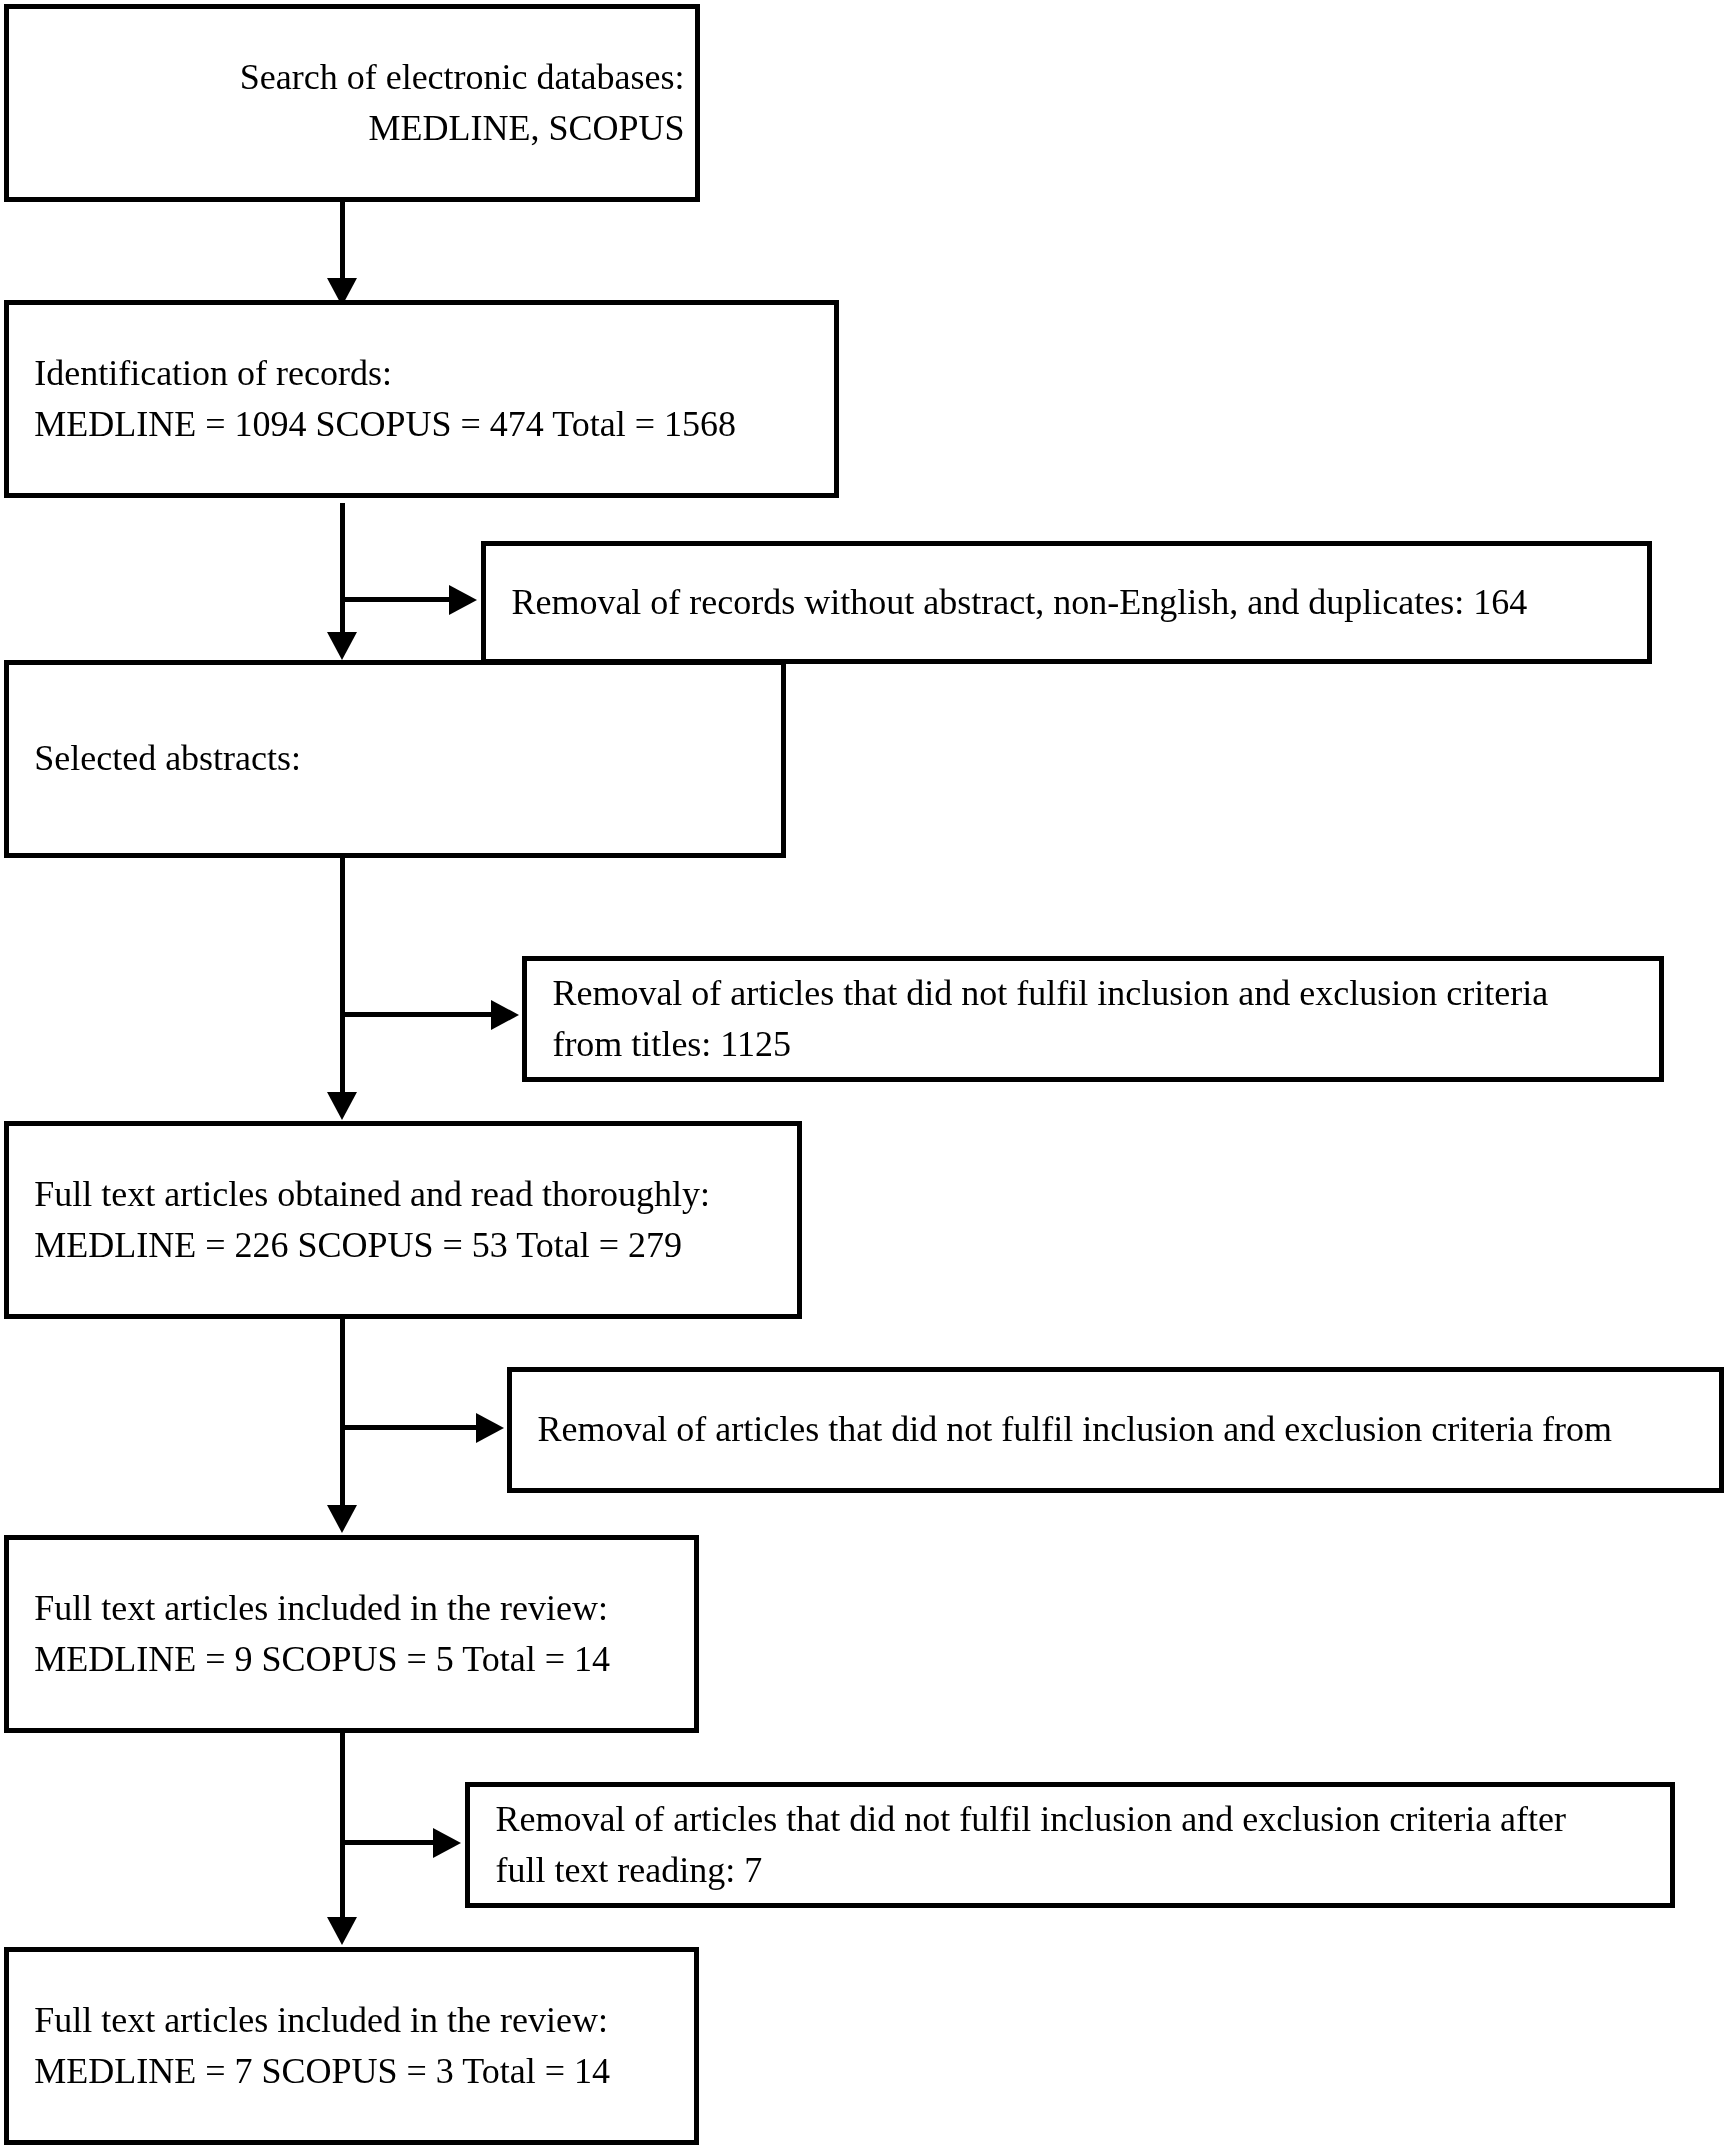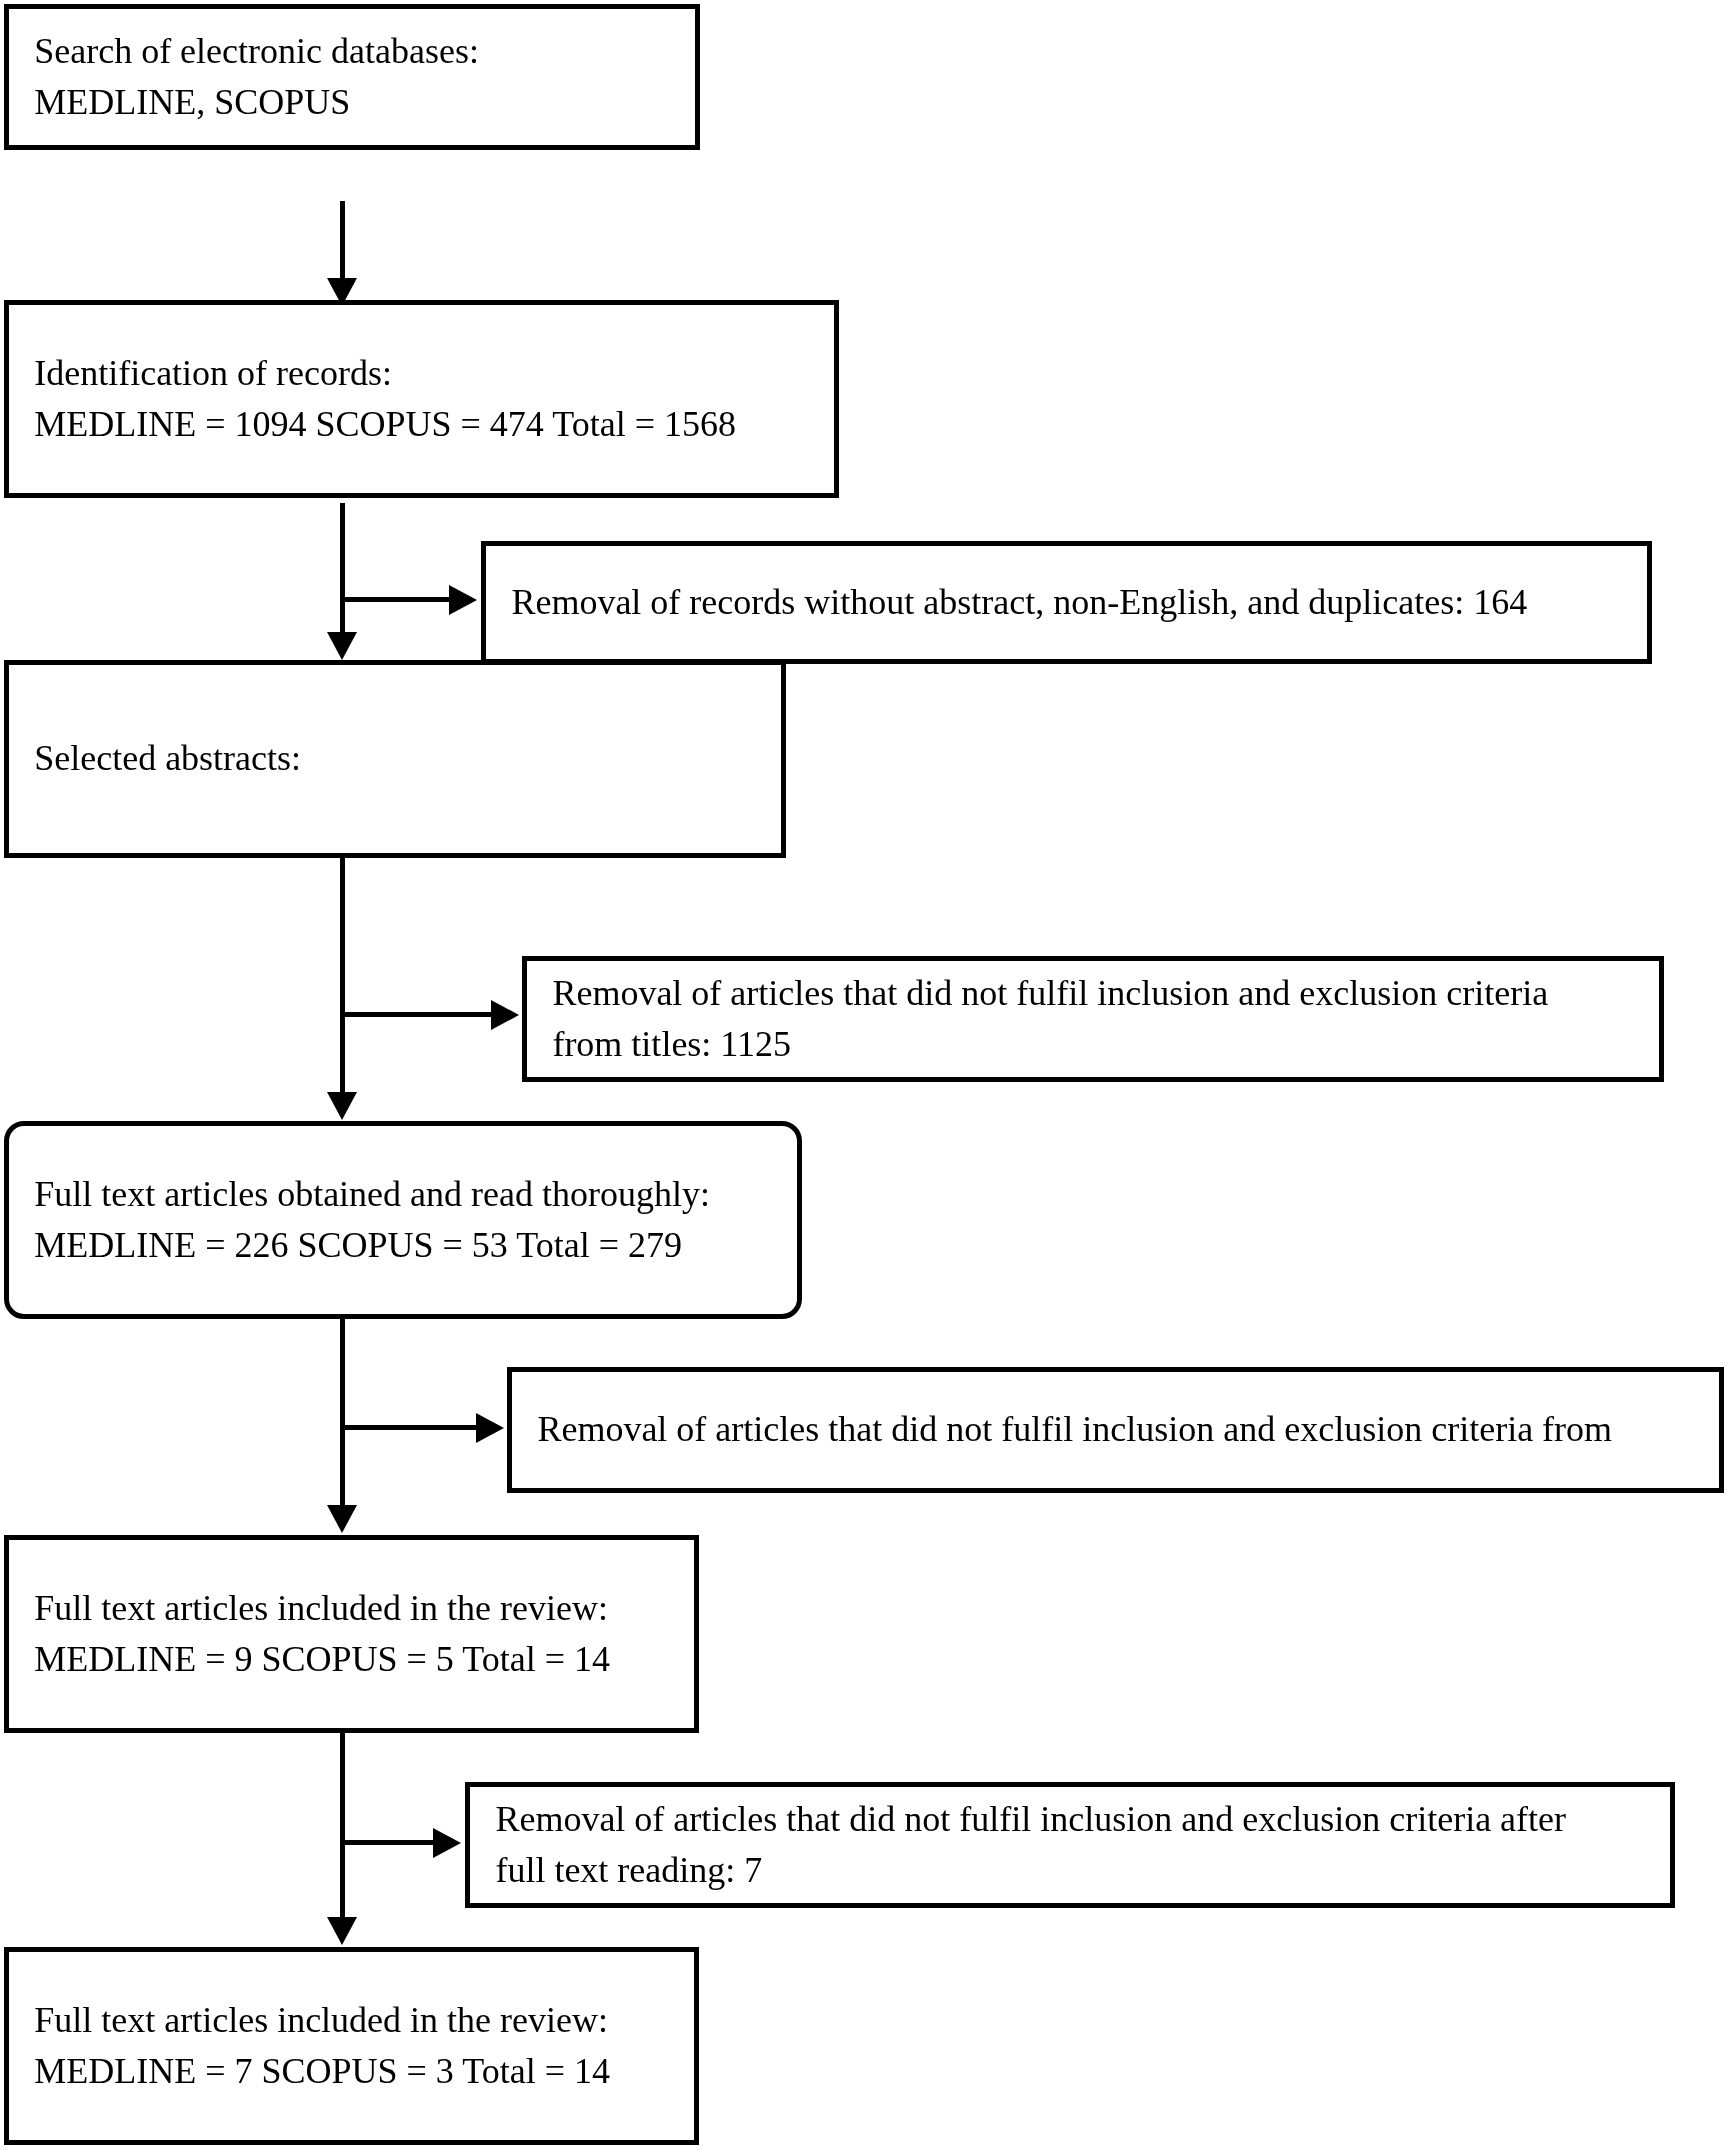--- a/index.html
+++ b/index.html
@@ -30,24 +30,24 @@
     line-height: 1.42;
     color: #000000;
     padding-left: 25.4px;
     padding-right: 10.3px;
     white-space: nowrap;
   }
   .node.wrapping .line {
     white-space: normal;
   }
   
-  #box-search   { left: 3.8px;  top: 3.8px;    width: 696px; height: 146px; }
+  #box-search   { left: 3.8px;  top: 3.8px;    width: 696px; height: 198px; text-align: right; }
   #box-ident    { left: 3.8px;  top: 300px;  width: 835px; height: 198px; }
   #box-selected { left: 3.8px;  top: 660px; width: 782px; height: 198px; }
-  #box-fulltext { left: 3.8px;  top: 1121px; width: 798px; height: 198px; border-radius: 20px; }
+  #box-fulltext { left: 3.8px;  top: 1121px; width: 798px; height: 198px; }
   #box-incl-14  { left: 3.8px;  top: 1535px; width: 695px; height: 198px; }
   #box-incl-10  { left: 3.8px;  top: 1947px; width: 695px; height: 198px; }
   
   #box-excl-1 { left: 481px; top: 541px; width: 1171px; height: 123px; }
   #box-excl-2 { left: 522px; top: 956px; width: 1142px; height: 126px; }
   #box-excl-3 { left: 507px; top: 1367px; width: 1217px; height: 126px; }
   #box-excl-4 { left: 465px;  top: 1782px; width: 1210px; height: 126px; }
 
   
   .vline {

